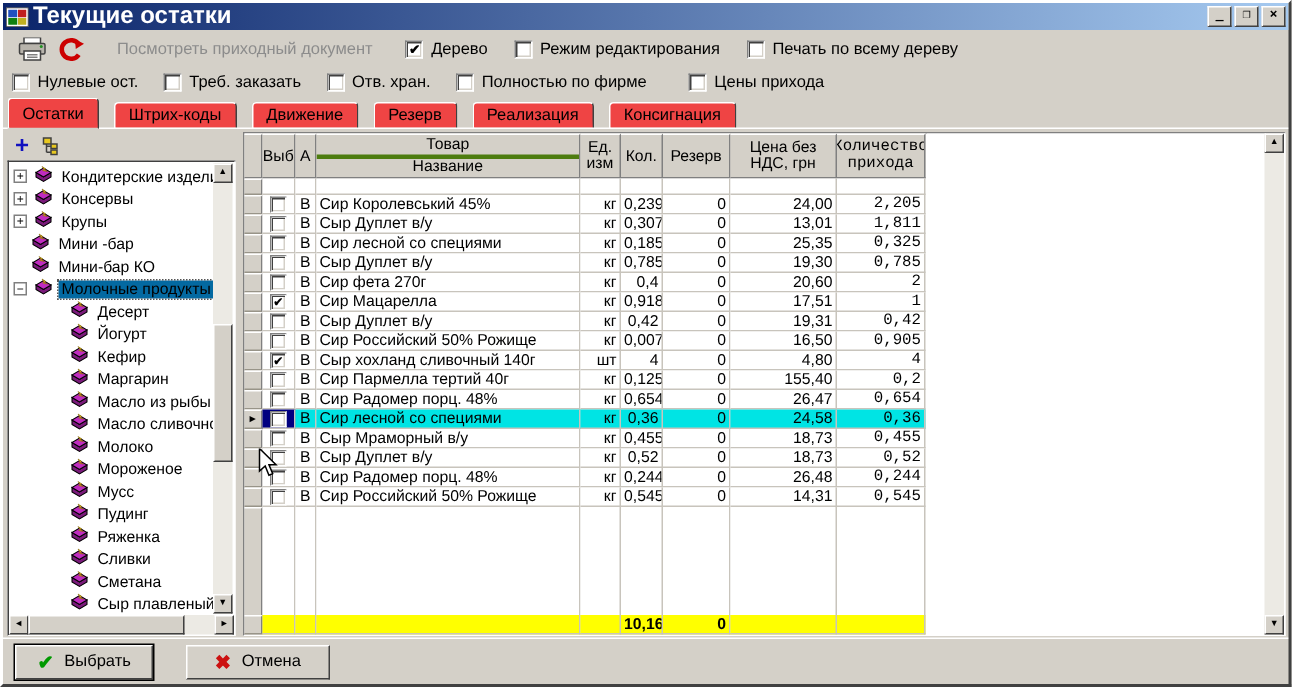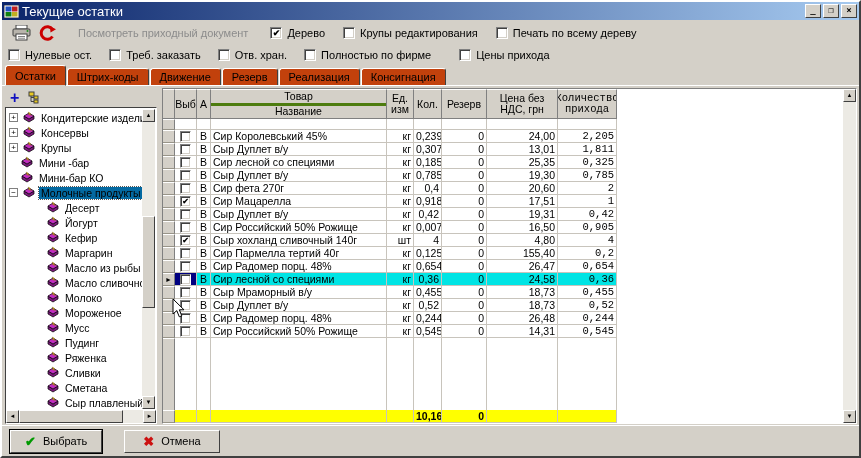--- a/index.html
+++ b/index.html
@@ -5,43 +5,43 @@
   * { box-sizing: border-box; }
   html,body { margin:0; padding:0; background:#808080; }
   body { font-family:"Liberation Sans", sans-serif; font-size:11px; color:#000; }
 
   .window{ width:861px; height:458px; background:#d4d0c8; position:relative;
     border:2px solid; border-color:#fff #404040 #404040 #fff; display:flex; flex-direction:column; overflow:hidden;}
 
   
   .titlebar{ height:18px; background:linear-gradient(to right,#0a246a,#a6caf0);
     display:flex; align-items:center; padding:1px 2px; gap:3px; flex:0 0 auto;}
-  .title{ color:#fff; font-weight:normal; font-size:13px; flex:1; white-space:nowrap;}
+  .title{ color:#fff; font-weight:bold; font-size:16px; flex:1; white-space:nowrap;}
   .tbtns{ display:flex; gap:2px;}
   .tbtn{ width:16px; height:14px; background:#d4d0c8; border:1px solid; border-color:#fff #404040 #404040 #fff;
     font-family:"DejaVu Sans Mono",monospace; font-size:9px; font-weight:bold; text-align:center; line-height:11px;}
 
   
   .toolbar1{ height:26px; display:flex; align-items:center; padding:0 6px; flex:0 0 auto;}
   .icon-btn{ width:26px; height:22px; display:flex; align-items:center; justify-content:center;}
   .disabled-link{ color:#8c8c8c; margin:0 22px 0 18px; white-space:nowrap;}
   .cbx{ display:inline-flex; align-items:center; gap:5px; white-space:nowrap;}
   .cb{ width:12px; height:12px; background:#fff; flex:0 0 auto;
     border:1px solid; border-color:#808080 #fff #fff #808080;
     box-shadow:inset 1px 1px 0 #404040, inset -1px -1px 0 #d4d0c8;
     font-size:9px; line-height:11px; text-align:center; font-weight:bold; color:#000;}
   .toolbar1 .cbx{ margin-right:18px;}
   .toolbar2{ height:18px; display:flex; align-items:center; padding:0 6px; flex:0 0 auto;}
   .toolbar2 .cbx{ margin-right:17px;}
   .toolbar2 .cbx:nth-child(4){ margin-right:28px;}
 
   
   .tabs{ height:22px; display:flex; align-items:flex-end; padding:2px 2px 0 3px; flex:0 0 auto; position:relative;}
-  .tab{ height:18px; padding:4px 9px; display:flex; align-items:center; background:#c2410c;
-    border:1px solid; border-color:#fff #404040 #d4d0c8 #fff; border-radius:3px 3px 0 0; margin-right:1px; cursor:default;}
+  .tab{ height:18px; padding:4px 9px; display:flex; align-items:center; background:#ef4444;
+    border:1px solid; border-color:#fff #404040 #d4d0c8 #fff; border-radius:3px 3px 0 0; margin-right:10px; cursor:default;}
   .tab.active{ height:21px; border-bottom:1px solid #d4d0c8; z-index:2; }
   .tabs::after{ content:""; position:absolute; left:0; right:0; bottom:0; height:1px; background:#fff; z-index:1;}
 
   
   .content{ flex:1; display:flex; padding:2px 2px 1px 3px; min-height:0;}
 
   
   .tree-panel{ width:152px; flex:0 0 auto; display:flex; flex-direction:column; margin-right:5px;}
   .tree-toolbar{ height:19px; display:flex; align-items:center; gap:9px; padding-left:5px; flex:0 0 auto;}
   .plus-glyph{ color:#1010c0; font-weight:bold; font-size:16px; line-height:14px;}
@@ -163,21 +163,21 @@
         </svg>
     </span>
     <span class="disabled-link">Посмотреть приходный документ</span>
     <span id="cbrow1" style="display:flex;align-items:center;">
         <span class="cbx">
           <span class="cb checked">✔</span>
           <span class="cbl">Дерево</span>
         </span>
         <span class="cbx">
           <span class="cb"></span>
-          <span class="cbl">Крупы редактирования</span>
+          <span class="cbl">Режим редактирования</span>
         </span>
         <span class="cbx">
           <span class="cb"></span>
           <span class="cbl">Печать по всему дереву</span>
         </span>
       </span>
   </div>
 
   <div class="toolbar2" id="cbrow2">
       <span class="cbx">

